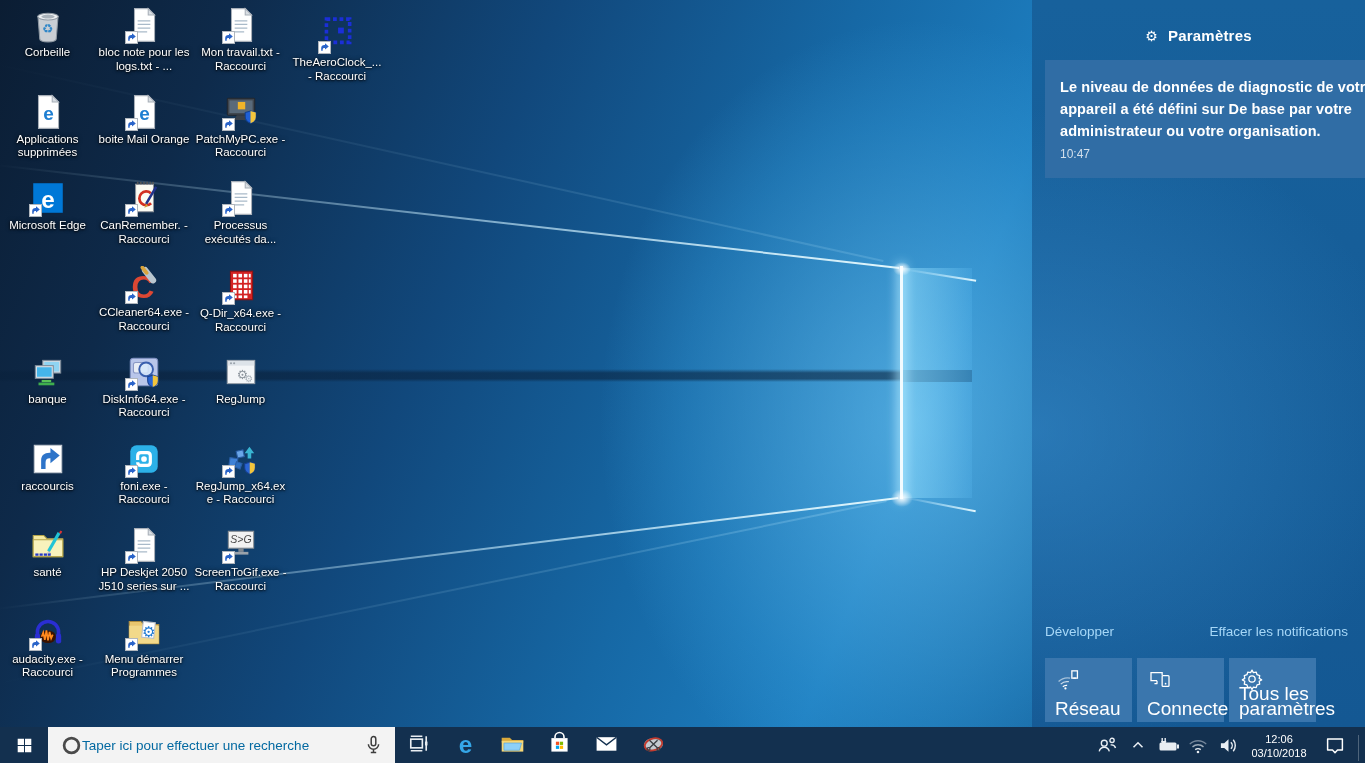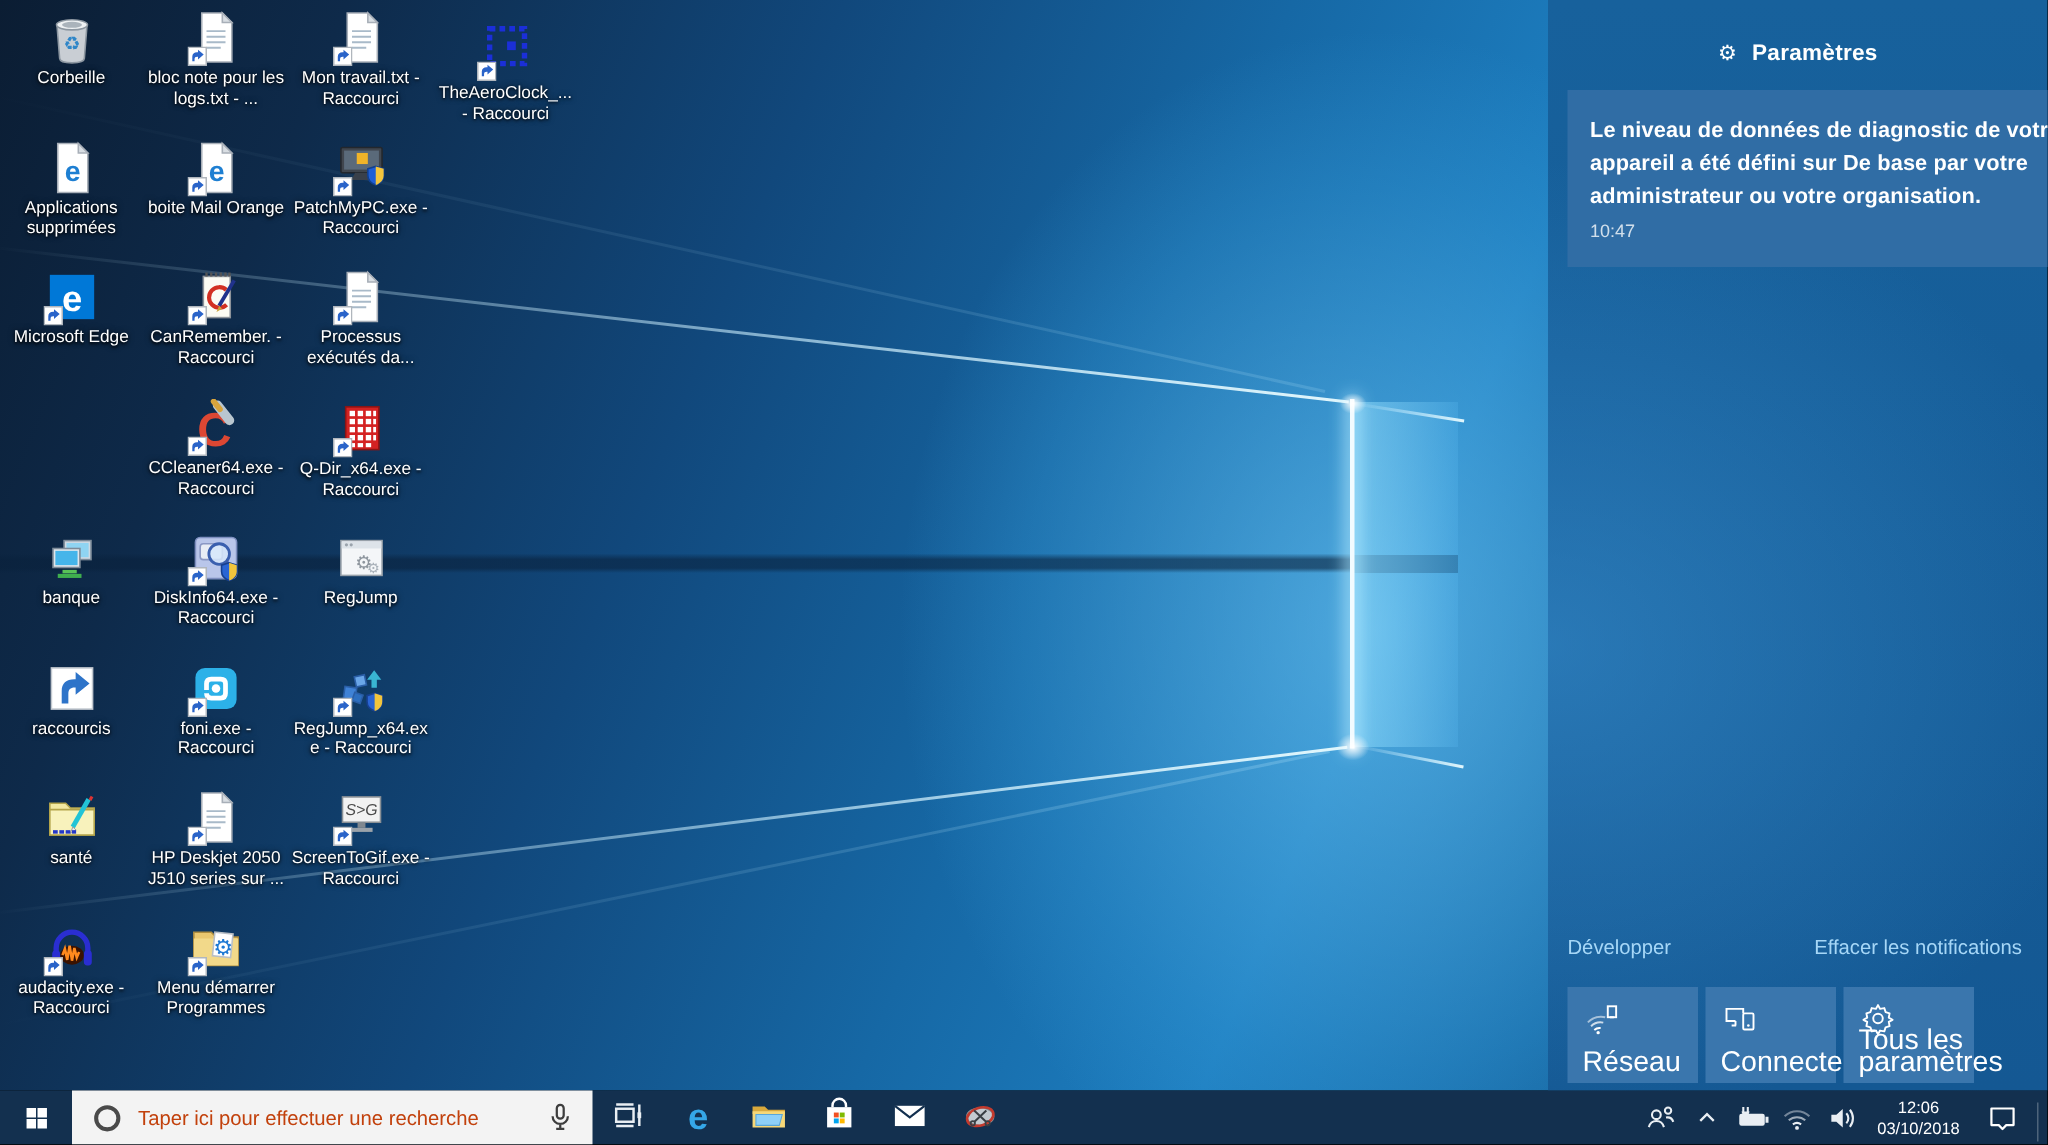--- a/index.html
+++ b/index.html
@@ -52,21 +52,21 @@
   .tile .t-icon svg{width:24px;height:24px;}
   .tile .t-label{position:absolute;left:10px;bottom:6px;right:4px;color:#fff;font-size:19px;line-height:15px;text-align:left;}
 
   
   .taskbar{position:absolute;left:0;bottom:0;width:100%;height:36px;background:#13304f;
     display:flex;align-items:stretch;}
   .tb-start{width:48px;display:flex;align-items:center;justify-content:center;cursor:pointer;}
   .tb-start svg{width:17px;height:17px;}
   .tb-search{width:347px;background:#f3f3f3;display:flex;align-items:center;position:relative;cursor:text;}
   .tb-search .ring{margin-left:13px;width:21px;height:21px;flex:0 0 auto;}
-  .tb-search .ph{margin-left:10px;font-size:13.5px;color:#c2410c;white-space:nowrap;}
+  .tb-search .ph{font-size:13.5px;color:#0369a1;white-space:nowrap;}
   .tb-search .mic{position:absolute;right:11px;top:7px;width:21px;height:21px;}
   .tb-apps{display:flex;}
   .tb-app{width:47px;border:none;background:transparent;display:flex;align-items:center;justify-content:center;cursor:pointer;padding:0;}
   .tb-app svg{width:27px;height:27px;}
   .tray{margin-left:auto;display:flex;align-items:center;}
   .tray-ic{height:36px;display:flex;align-items:center;justify-content:center;cursor:pointer;}
   .tray-ic svg{display:block;}
   .tray-clock{width:70px;text-align:center;color:#fff;font-size:11px;line-height:14px;cursor:pointer;padding-top:1px;}
   .tray-divider{width:1px;height:26px;margin:5px 0 0 2px;background:rgba(255,255,255,.25);}
   .show-desktop{width:6px;height:36px;cursor:pointer;}

